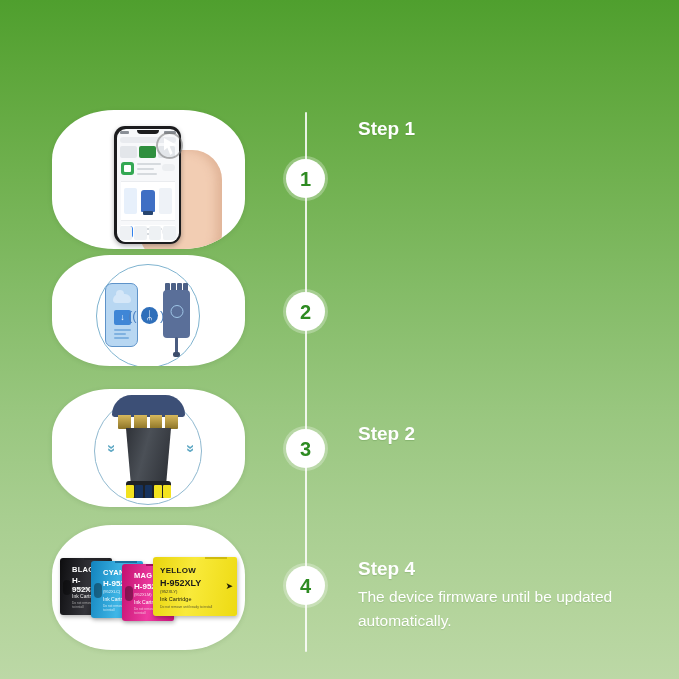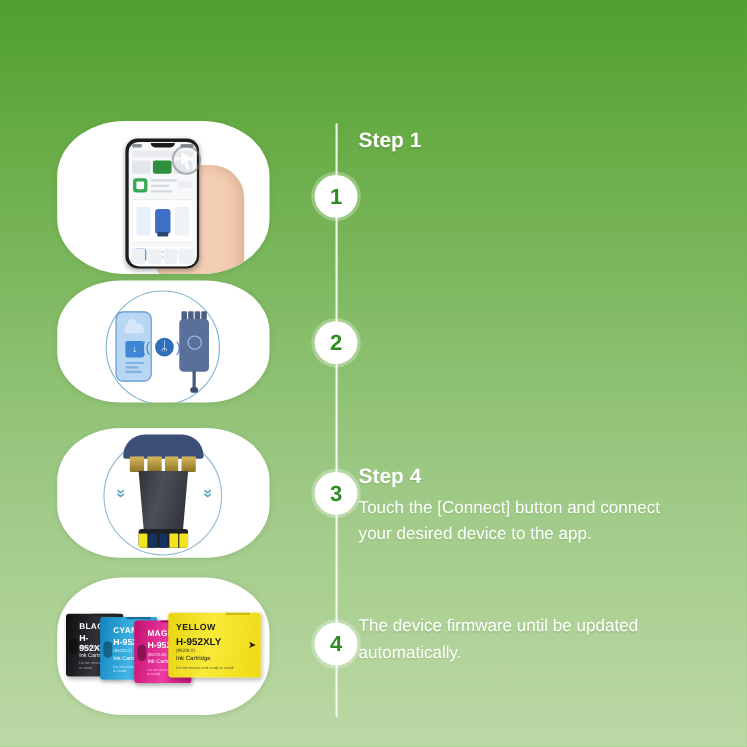--- a/index.html
+++ b/index.html
@@ -60,21 +60,21 @@
     border-radius:50%;
     background:#ffffff;
     color:#2e8b22;
     font-size:20px;
     font-weight:bold;
     display:flex; align-items:center; justify-content:center;
     box-shadow:0 0 0 3px rgba(255,255,255,.28);
     line-height:1;
   }
   
-  .step-block { position:absolute; left:326px; width:320px; }
+  .step-block { position:absolute; left:358px; width:320px; }
   .step-title {
     font-size:19px; font-weight:bold; color:#ffffff;
     margin-bottom:5px;
     text-shadow:0 1px 1px rgba(60,110,40,.22);
   }
   .step-body {
     font-size:15.5px; color:#ffffff; line-height:1.52;
     text-shadow:0 1px 1px rgba(60,110,40,.18);
     white-space:pre-line;
   }
@@ -402,23 +402,21 @@
           <i></i>
       </div>
       <div class="chev" style="left:53px;top:52px;transform:rotate(-90deg);">«</div>
       <div class="chev" style="left:132px;top:52px;transform:rotate(-90deg);">«</div>
     </div>
   </div>
   <div class="badge" style="top:429px;">
     <span>3</span>
   </div>
   <div class="step-block" style="top:423px;">
-    <div class="step-title">Step 4</div>
-    <div class="step-body">Touch the [Connect] button and connect
-your desired device to the app.</div>
+    <div class="step-title">Step 2</div>
   </div>
 
   <div class="card" style="top:525px;height:125px;border-radius:60px/50px;">
     <div class="card-inner">
 
       <div class="cart" style="left:8px;top:33px;width:52px;background:linear-gradient(100deg,#0d0d0f,#34343a 55%,#141416);">
         <div class="ctop" style="background:#242428;"></div>
         <div class="cnozzle"></div>
         <div class="cname" style="left:12px;color:#ffffff;">BLACK</div>
         <div class="ccode" style="left:12px;color:#ffffff;">H-952XLBK</div>
@@ -456,17 +454,18 @@
         <div class="ctiny" style="left:7px;top:48px;font-size:3.4px;color:#46462c;">Do not remove until ready to install</div>
         <div class="carrow" style="color:#1f1f08;">➤</div>
       </div>
 
     </div>
   </div>
   <div class="badge" style="top:566px;">
     <span>4</span>
   </div>
   <div class="step-block" style="top:558px;">
+    <div class="step-title">Step 4</div>
     <div class="step-body">The device firmware until be updated
 automatically.</div>
   </div>
 
 </div>
 
 </body></html>

